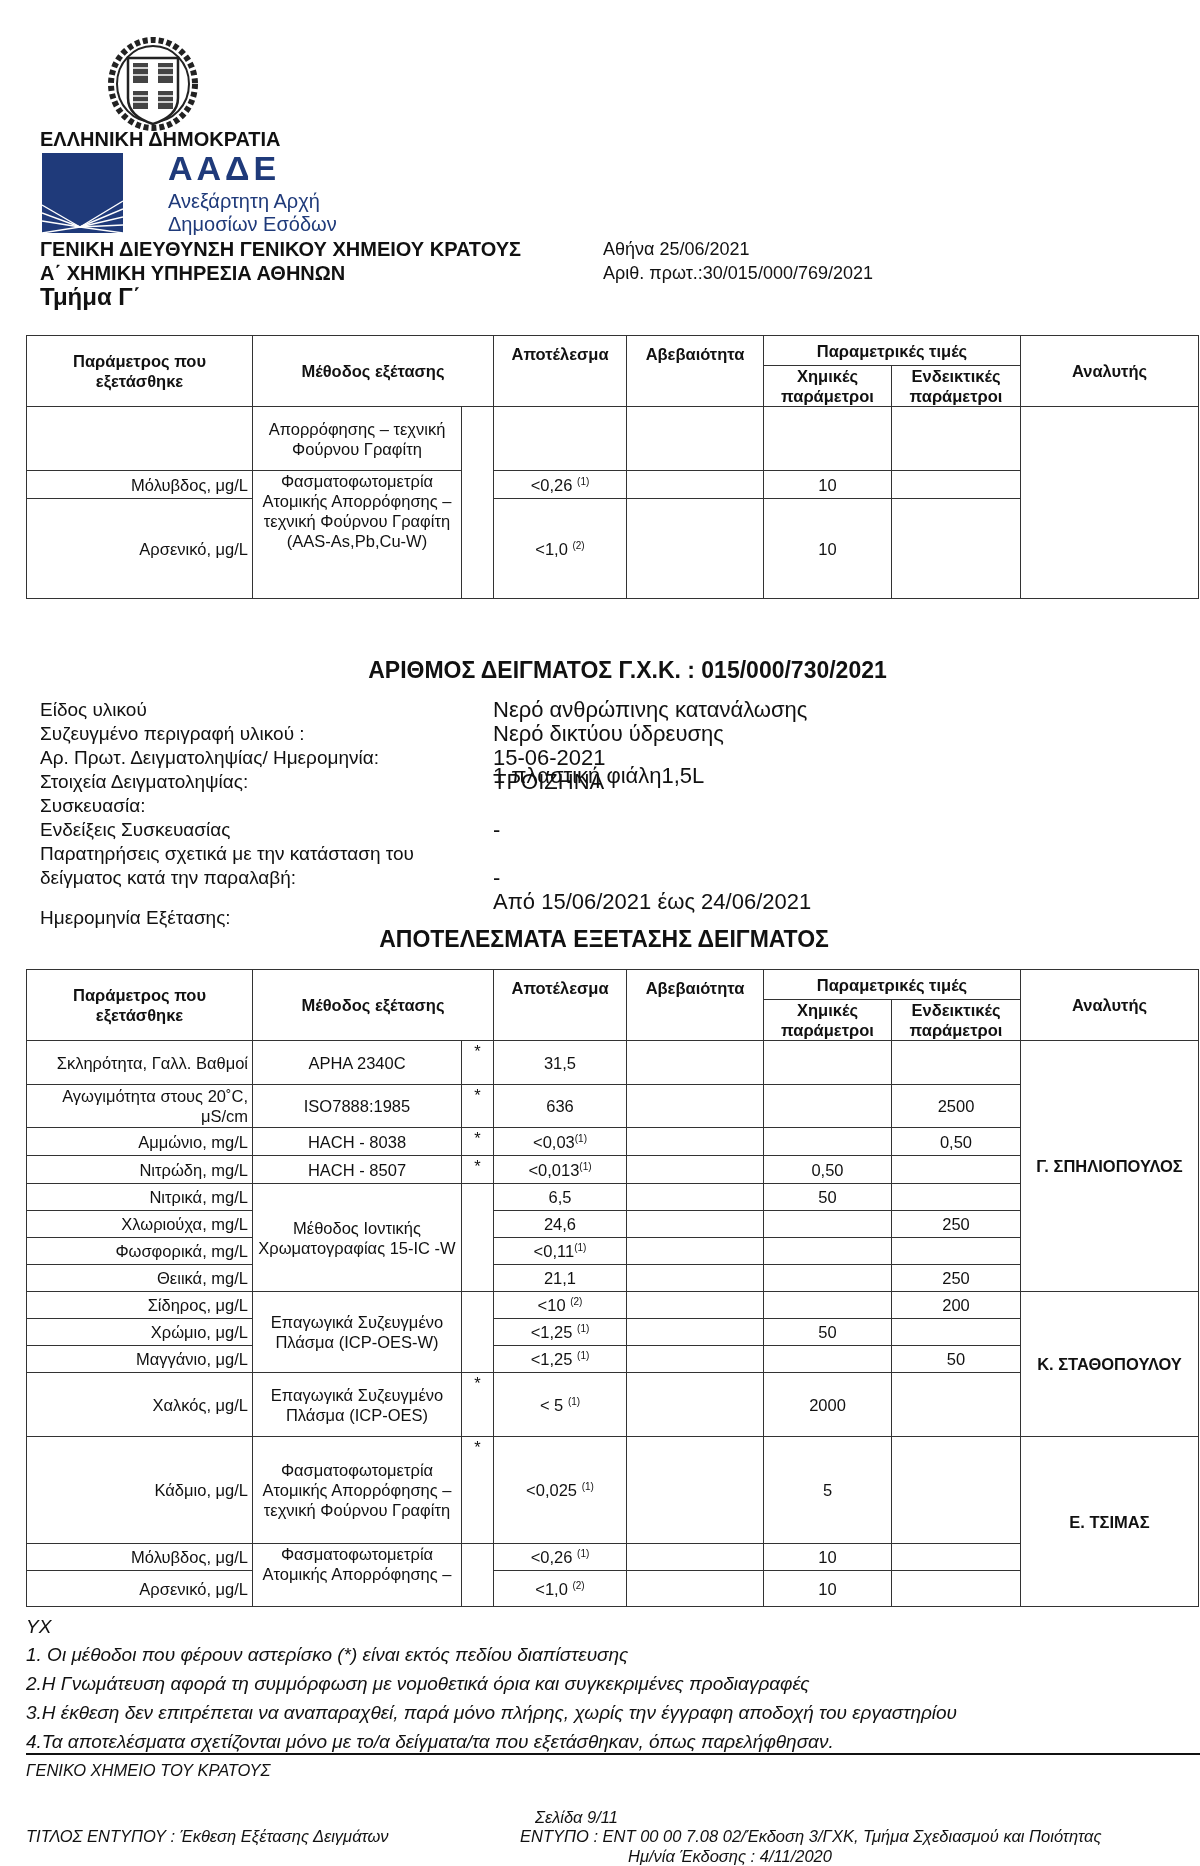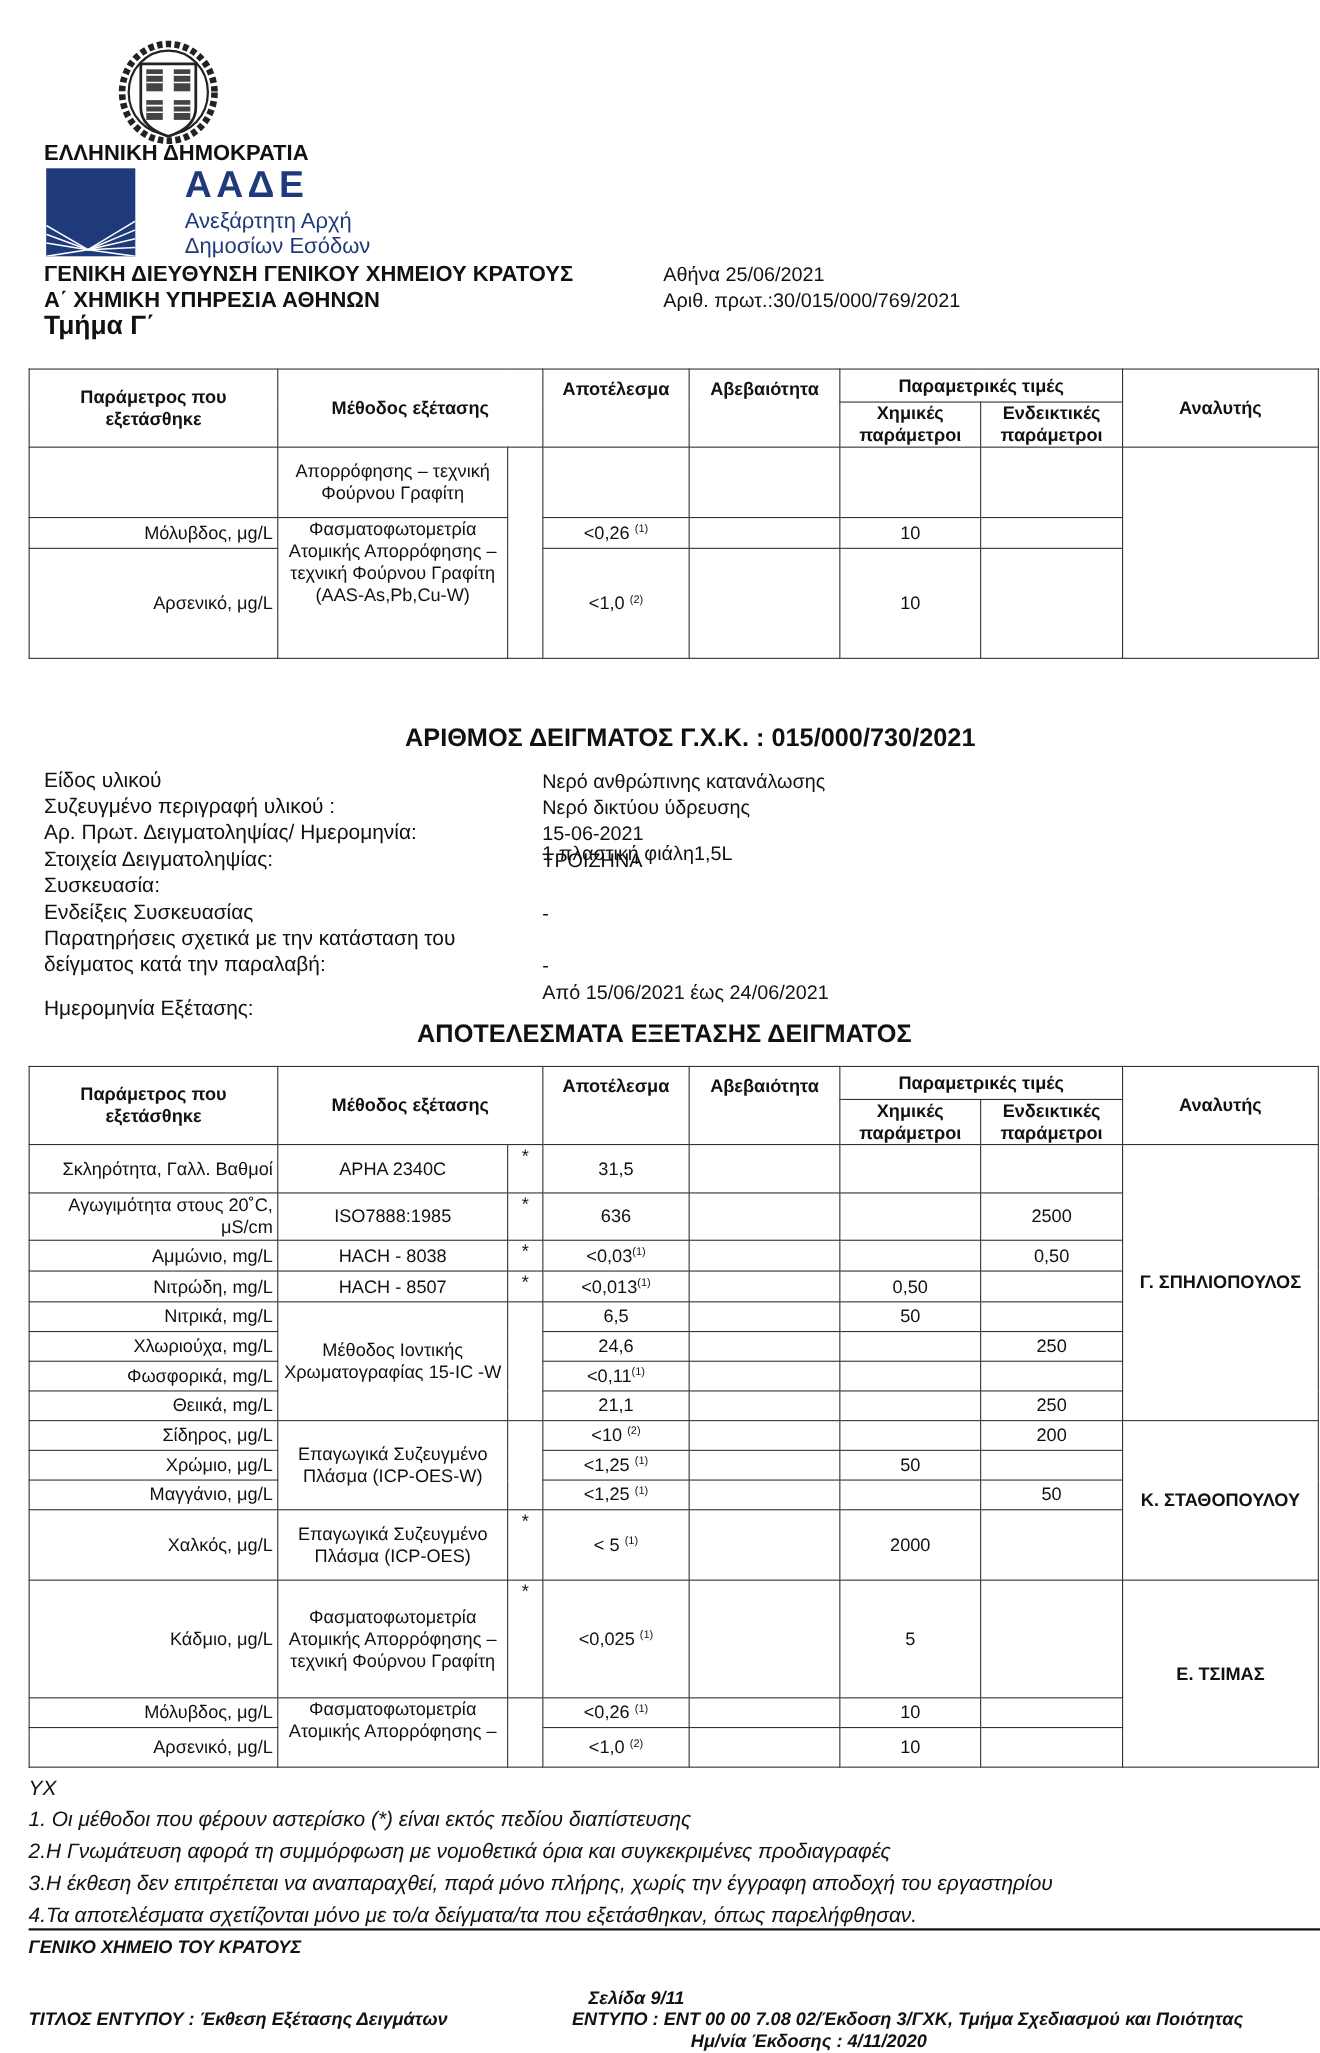--- a/index.html
+++ b/index.html
@@ -19,24 +19,24 @@
   table.grid td, table.grid th { border: 1.6px solid #333; padding: 0 4px; font-size: 16.5px; line-height: 20px;
        vertical-align: middle; overflow: hidden; }
   table.grid th { font-weight: bold; text-align: center; }
   .c { text-align: center; }
   .l { text-align: right; padding-left: 10px !important; }
   .ast { vertical-align: top !important; text-align: center; font-size: 15px; }
   sup { font-size: 10px; vertical-align: 6px; line-height: 0; }
   .analyst { font-weight: bold; text-align: center; }
   
   .info-label { left: 40px; font-size: 19px; line-height: 24px; }
-  .info-val { left: 493px; font-size: 18px; line-height: 24px; }
+  .info-val { left: 493px; font-size: 22px; line-height: 24px; }
   .title-big { font-size: 23px; font-weight: bold; line-height: 28px; }
   .note { left: 26px; font-size: 19px; font-style: italic; line-height: 24px; }
-  .footer-it { font-size: 16.5px; font-style: italic; line-height: 20px; font-weight: bold; }
+  .footer-it { font-size: 16.5px; font-style: italic; line-height: 20px; }
 </style>
 </head>
 <body>
 
 <div class="abs emblem">
   <svg width="94" height="100" viewBox="0 0 94 100">
     <ellipse cx="47" cy="48" rx="42" ry="44" fill="none" stroke="#222" stroke-width="6" stroke-dasharray="5 3"></ellipse>
     <ellipse cx="47" cy="48" rx="36" ry="38" fill="none" stroke="#222" stroke-width="2"></ellipse>
     <path d="M22 22 H72 V62 Q72 80 47 88 Q22 80 22 62 Z" fill="#fff" stroke="#222" stroke-width="2.5"></path>
     <rect x="27" y="27" width="15" height="20" fill="#444"></rect>

